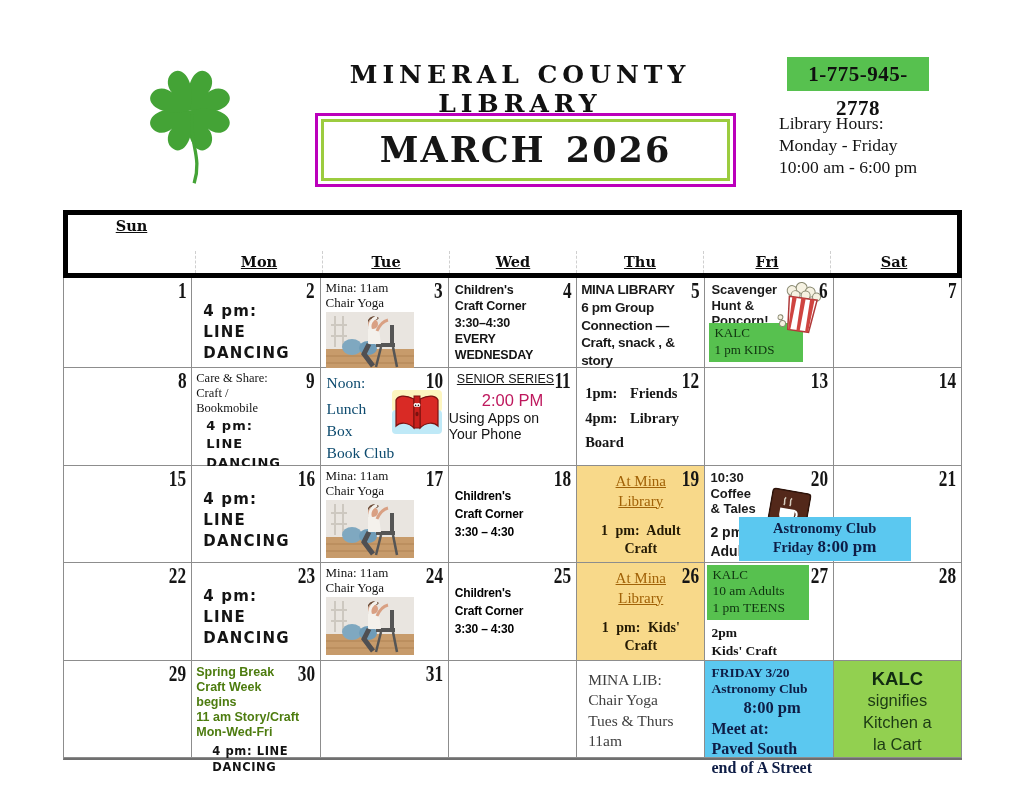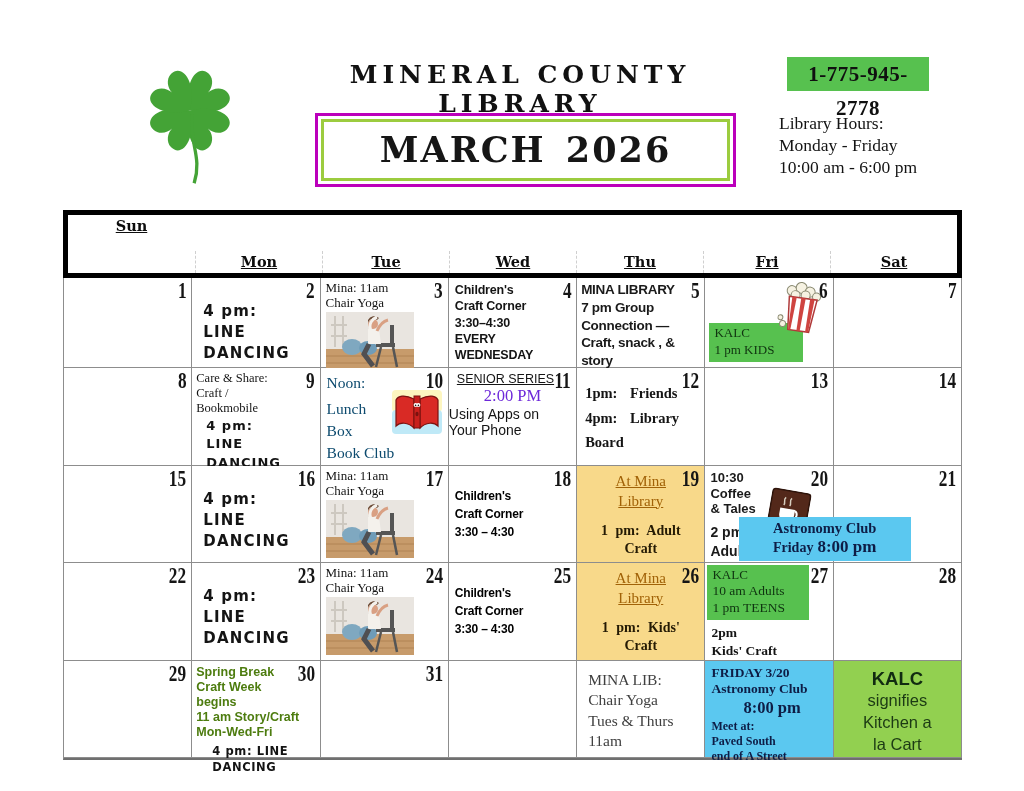--- a/index.html
+++ b/index.html
@@ -39,21 +39,21 @@
   .photo { display:block; margin:2px 0 0 5px; }
   .craft { font-weight:bold; font-size:12.5px; line-height:1.3; padding:4px 0 0 6px; color:#141414; letter-spacing:-0.2px; }
   .craft2 { font-weight:bold; font-size:12px; line-height:1.5; padding:21px 0 0 6px; letter-spacing:-0.2px; }
   .mina5 { font-weight:bold; font-size:13.5px; line-height:1.32; padding:3px 0 0 4px; letter-spacing:-0.3px; color:#1a1a1a; }
   .scav { font-weight:bold; font-size:13px; line-height:1.2; padding:4px 0 0 6px; color:#1a1a1a; }
   .kalc-box { position:absolute; left:4px; bottom:5px; width:94px; background:#57c14f; padding:2px 5px 3px;
     font-family:"Liberation Serif", serif; font-size:13px; line-height:1.3; color:#103410; }
   .noon { font-family:"Liberation Serif", serif; font-size:15.5px; line-height:1.42; padding:4px 0 0 6px; color:#0c4a6e; }
   .noon .first { margin-bottom:4px; }
   .ss-title { font-size:12.5px; text-decoration:underline; padding:4px 0 0 8px; color:#141414; }
-  .ss-time { font-size:16.5px; text-align:center; color:#6d28d9;font-family:Liberation Serif, serif; }
+  .ss-time { font-size:16.5px; text-align:center; margin-top:5px; color:#be185d; }
   .ss-line { font-size:14px; text-align:left; line-height:1.15; color:#141414; }
   .friends { font-family:"Liberation Serif", serif; font-weight:bold; font-size:14.5px; line-height:1.7; padding:13px 0 0 8px; color:#141414; }
   .friends .ws { word-spacing:9px; }
   .cell-yellow { background:#f8d98a; text-align:center; }
   .atmina { font-family:"Liberation Serif", serif; font-size:15px; line-height:1.3; margin-top:6px;
     text-decoration:underline; color:#a16207; }
   .ym { font-family:"Liberation Serif", serif; font-weight:bold; font-size:14px; line-height:1.3; margin-top:11px; word-spacing:4px; color:#241a04; }
   .coffee-l { font-weight:bold; font-size:13px; line-height:1.2; padding:4px 0 0 5px; width:78px; color:#1a1a1a; }
   .coffee-t2 { font-weight:bold; font-size:14px; line-height:1.35; padding:6px 0 0 5px; color:#1a1a1a; }
   .astro-box { position:absolute; right:-78px; bottom:1px; width:172px; background:#5bc8f0; z-index:4;
@@ -65,21 +65,21 @@
     font-family:"Liberation Serif", serif; color:#0f3410; line-height:1.25; }
   .kalc-box27 .k1 { font-size:13px; }
   .kalc-box27 .k2, .kalc-box27 .k3 { font-size:13.5px; }
   .d27text { position:absolute; left:6px; top:61px; font-family:"Liberation Serif", serif; font-weight:bold; font-size:13.5px; line-height:1.3; color:#141414; }
   .red-ev { color:#4d7c0f; font-weight:bold; font-size:12.5px; line-height:1.2; padding:4px 0 0 4px; width:112px; }
   .w5thu-t { font-family:"Liberation Serif", serif; font-size:15.5px; line-height:1.32; padding:9px 0 0 11px; color:#404040; }
   .cell-cyan { background:#5bc8f0; }
   .f35 { font-family:"Liberation Serif", serif; font-weight:bold; color:#0e1d46; padding:4px 0 0 6px; line-height:1.18; }
   .f35 .b1, .f35 .b2 { font-size:13.5px; }
   .f35 .b3 { font-size:16.5px; text-align:center; margin:1px 0 2px; }
-  .f35 .b4, .f35 .b5, .f35 .b6 { font-size:12px; line-height:1.22; }
+  .f35 .b4, .f35 .b5, .f35 .b6 { font-size:16px; line-height:1.22; }
   .cell-green { background:#92d050; text-align:center; color:#133013; }
   .cell-green .g1 { font-weight:bold; font-size:18.5px; margin-top:7px; color:#112b11; }
   .cell-green .g2 { font-size:16.5px; line-height:1.32; color:#1c3a14; }
   .pop-icon { position:absolute; right:10px; top:2px; z-index:1; transform:rotate(8deg); }
   .book-icon { position:absolute; right:5px; top:21px; }
   .cup-icon { position:absolute; right:24px; top:24px; transform:rotate(10deg); }
 </style>
 </head>
 <body>
 
@@ -183,21 +183,21 @@
           <div>3:30–4:30</div>
           <div>EVERY</div>
           <div>WEDNESDAY</div>
         </div>
       </div>
 
       <div class="cell">
         <span class="num">5</span>
         <div class="mina5">
           <div>MINA LIBRARY</div>
-          <div>7 pm Group</div>
+          <div>6 pm Group</div>
           <div>Connection —</div>
           <div>Craft, snack , &amp;</div>
           <div>story</div>
         </div>
       </div>
 
       <div class="cell">
         <span class="num">6</span>
         <svg class="pop-icon" width="44" height="54" viewBox="0 0 44 54">
           <g fill="#f6f2e2" stroke="#8a8a72" stroke-width="1">
@@ -210,20 +210,25 @@
             <circle cx="6" cy="46" r="3"></circle>
               <circle cx="3" cy="40" r="2.5"></circle>
           </g>
           <path d="M9 18 L37 18 L33 51 L12 51 Z" fill="#fff" stroke="#b03a3a" stroke-width="1.5"></path>
           <g fill="#cf4440">
             <path d="M12 18 l4.5 0 L14.5 51 l-2.2 0 Z"></path>
             <path d="M21 18 l4.5 0 L24 51 l-3.3 0 Z"></path>
             <path d="M30 18 l4.5 0 L32.5 51 l-3 0 Z"></path>
           </g>
         </svg>
+        <div class="scav">
+          <div>Scavenger</div>
+          <div>Hunt &amp;</div>
+          <div>Popcorn!</div>
+        </div>
         <div class="kalc-box">
           <div>KALC</div>
           <div>1 pm KIDS</div>
         </div>
       </div>
 
       <div class="cell">
         <span class="num">7</span>
       </div>
 

